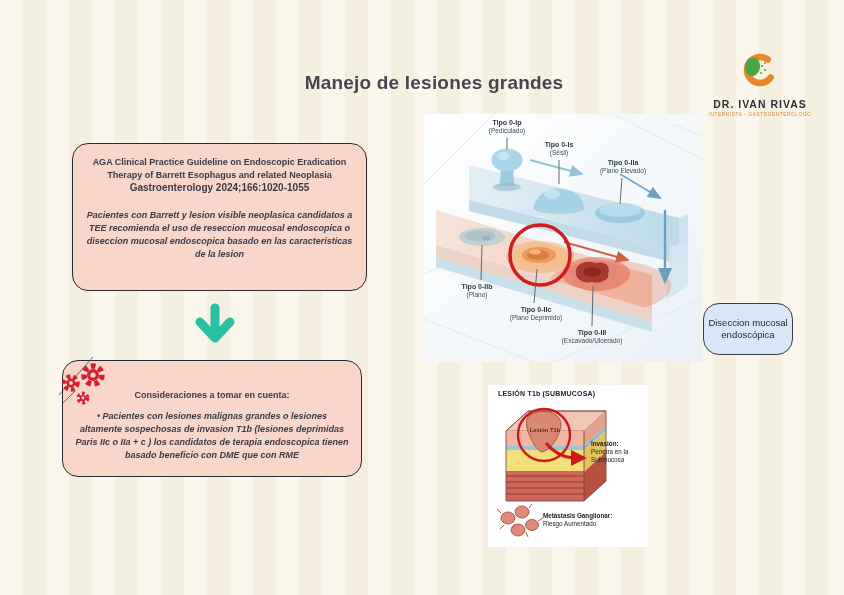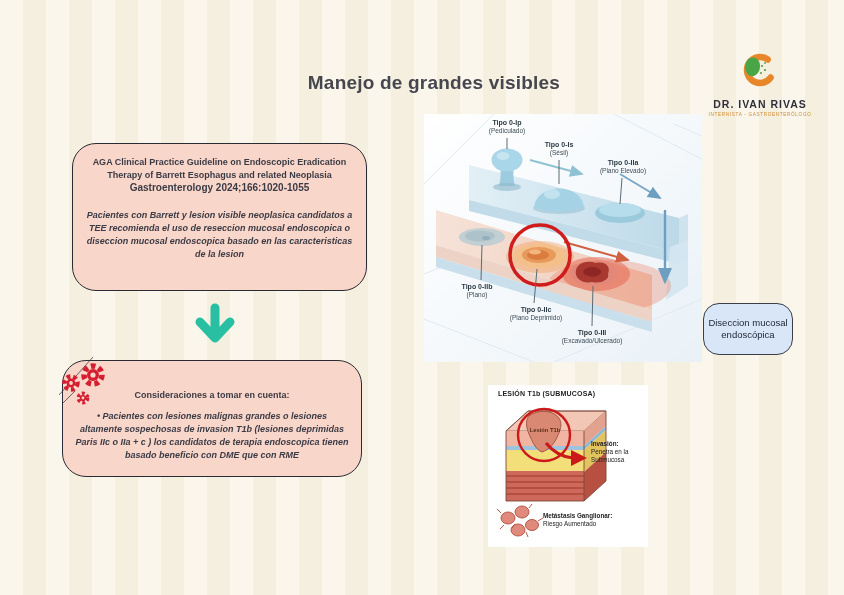--- a/index.html
+++ b/index.html
@@ -14,21 +14,21 @@
     text-align:center; font-size:19px; font-weight:bold; color:#45464e;
     letter-spacing:0.2px;
   }
   
   .logo { position:absolute; left:705px; top:50px; width:110px; text-align:center; }
   .logo-name { font-size:10.5px; font-weight:bold; color:#2f2f3a; letter-spacing:1px; margin-top:8px; }
   .logo-sub { font-size:4.6px; color:#cf8a33; letter-spacing:0.7px; margin-top:2px; }
   
   .pink-box {
     position:absolute; background:#f9d6ca; border:1.6px solid #2b2b33;
-    border-radius:24px; padding:12px 12px; text-align:center; color:#3b3b45;
+    border-radius:16px; padding:12px 12px; text-align:center; color:#3b3b45;
   }
   .pink-box .bx-head { font-size:9px; font-weight:bold; line-height:1.4; }
   .pink-box .bx-cite { font-size:10px; font-weight:bold; line-height:1.4; }
   .pink-box .bx-body { font-size:9px; font-weight:bold; font-style:italic; line-height:1.45; margin-top:14px; }
   #guideline-box { left:72px; top:143px; width:295px; height:148px; }
   #considerations-box { left:62px; top:360px; width:300px; height:117px; padding-top:28px; }
   #considerations-box .bx-body { margin-top:8px; }
   
   .flow-arrow { position:absolute; left:192px; top:302px; }
   
@@ -54,21 +54,21 @@
   .t1b-title { position:absolute; left:10px; top:5px; font-size:7px; font-weight:bold; color:#1d1d22; letter-spacing:0.2px; }
   .t1b-lesion-label { position:absolute; left:38px; top:42px; width:38px; text-align:center; font-size:5.8px; font-weight:bold; color:#5a2c1e; line-height:1.2; }
   .t1b-text { position:absolute; font-size:6.3px; color:#222; line-height:1.3; }
   .t1b-text .tt-head { font-weight:bold; }
 </style>
 </head>
 <body>
 
 <div class="slide">
 
-  <div class="page-title">Manejo de grandes visibles</div>
+  <div class="page-title">Manejo de lesiones grandes</div>
 
   <div class="logo">
     <svg width="40" height="40" viewBox="0 0 40 40" style="display:block;margin:0 auto;">
       <circle cx="20" cy="20" r="13" fill="none" stroke="#e8872a" stroke-width="6.5" stroke-dasharray="61 21" stroke-dashoffset="-8" stroke-linecap="round"></circle>
       <path d="M10,8 C16,6 20,10 20,16 C20,22 16,27 11,26 C6,25 4,19 6,13 C7,10 8,9 10,8 Z" fill="#48a647"></path>
       <circle cx="22" cy="16" r="1.1" fill="#48a647"></circle>
       <circle cx="25" cy="20" r="1.1" fill="#48a647"></circle>
       <circle cx="21" cy="23" r="1.0" fill="#48a647"></circle>
       <circle cx="25" cy="13" r="0.9" fill="#48a647"></circle>
     </svg>

